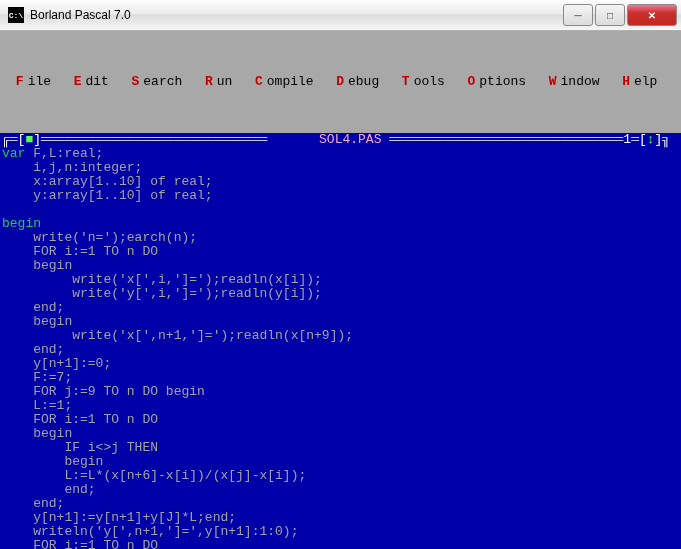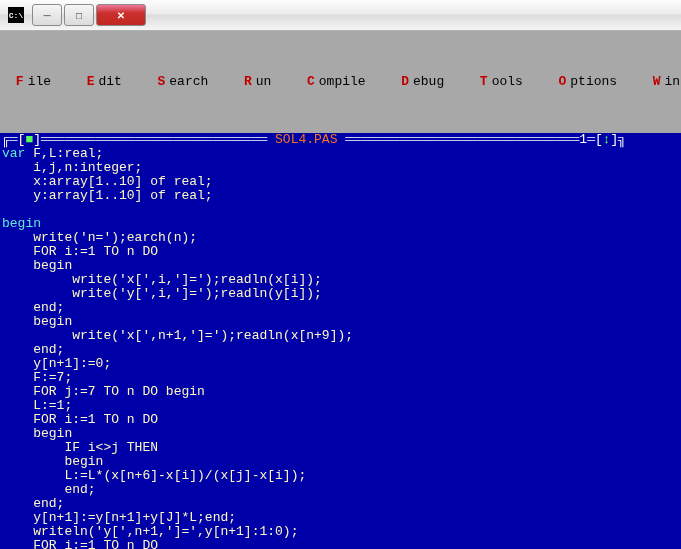--- a/index.html
+++ b/index.html
@@ -75,52 +75,53 @@
     line-height: 14px;
     white-space: pre;
     overflow: hidden;
     position: relative;
   }
   .menubar {
     background: #a8a8a8;
     color: #000;
     padding: 2px 0 2px 8px;
     display: flex;
-    gap: 16px;
+    gap: 3px;
   }
   .menubar span { margin-right: 4px; }
   .hot { color: #c00000; font-weight: bold; }
   .editorwrap{
     display:flex;flex-direction:column;height:calc(100% - 18px - 18px);
     background:#0000a8;
   }
   .code {
     flex:1;
     padding-left: 2px;
     overflow:hidden;
   }
-  .code .kw { color: #5eead4; }
-  .code .txt { color: #fef9c3; }
+  .code .kw { color: #22c55e; }
+  .code .txt { color: #a3a3a3; }
   .topframe, .botframe {
     background:#0000a8;
     color:#fff;
     padding:0 2px;
     height:14px;
     line-height:14px;
   }
   .green{color:#55ff55;}
-  .titlecenter{color:#f97316;}
+  .titlecenter{color:#f9a8d4;margin-left:44px;}
 </style>
 </head>
 <body>
 
 <div class="window">
 
   <div class="titlebar">
     <div class="icon">C:\</div>
+    <div class="title">Borland Pascal 7.0</div>
     <div class="win-buttons">
       <div class="win-btn min">─</div>
       <div class="win-btn max">□</div>
       <div class="win-btn close">✕</div>
     </div>
   </div>
 
   <div class="console">
 
     <div class="menubar">
@@ -149,21 +150,21 @@
 <span class="txt">    FOR i:=1 TO n DO</span>
 <span class="txt">    begin</span>
 <span class="txt">         write('x[',i,']=');readln(x[i]);</span>
 <span class="txt">         write('y[',i,']=');readln(y[i]);</span>
 <span class="txt">    end;</span>
 <span class="txt">    begin</span>
 <span class="txt">         write('x[',n+1,']=');readln(x[n+9]);</span>
 <span class="txt">    end;</span>
 <span class="txt">    y[n+1]:=0;</span>
 <span class="txt">    F:=7;</span>
-<span class="txt">    FOR j:=7 TO n DO begin</span>
+<span class="txt">    FOR j:=9 TO n DO begin</span>
 <span class="txt">    L:=1;</span>
 <span class="txt">    FOR i:=1 TO n DO</span>
 <span class="txt">    begin</span>
 <span class="txt">        IF i&lt;&gt;j THEN</span>
 <span class="txt">        begin</span>
 <span class="txt">        L:=L*(x[n+6]-x[i])/(x[j]-x[i]);</span>
 <span class="txt">        end;</span>
 <span class="txt">    end;</span>
 <span class="txt">    y[n+1]:=y[n+1]+y[J]*L;end;</span>
 <span class="txt">    writeln('y[',n+1,']=',y[n+1]:1:0);</span>

